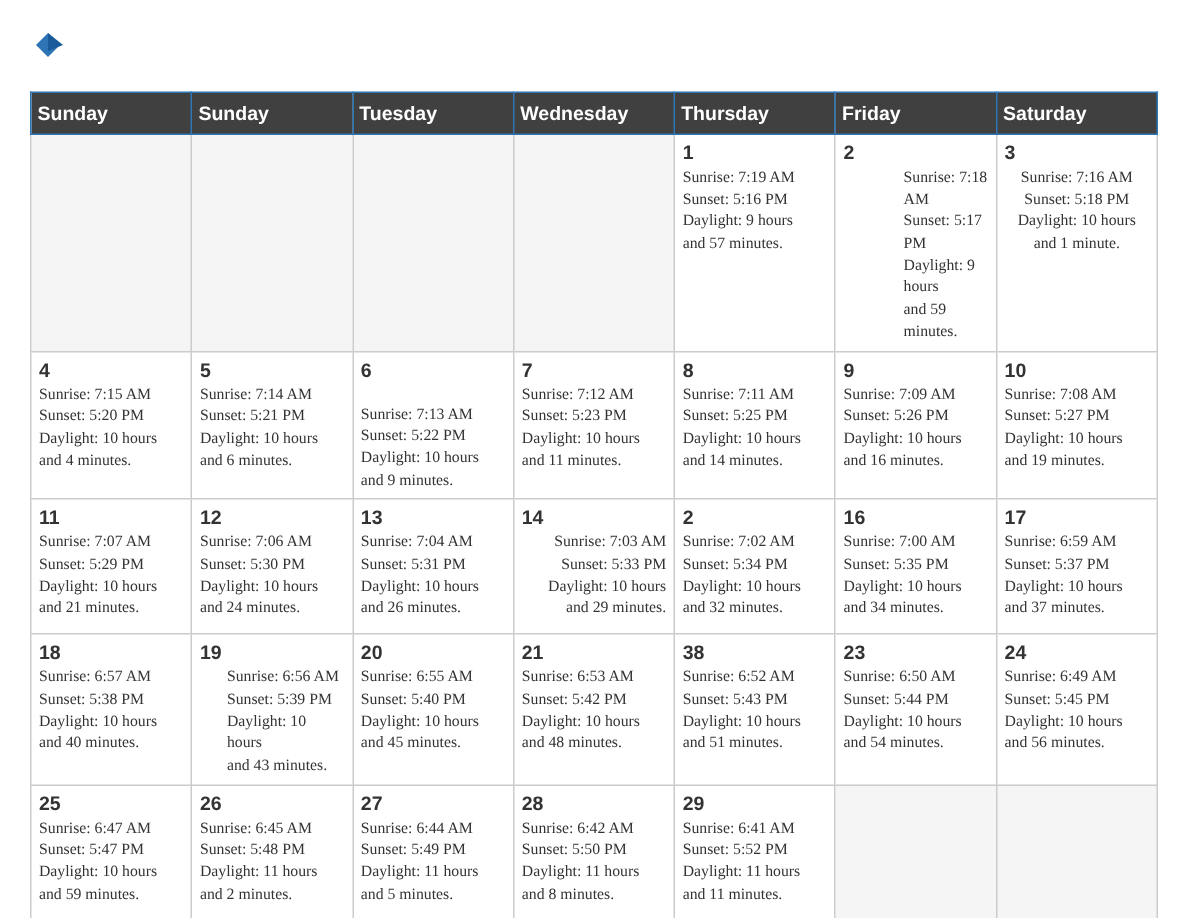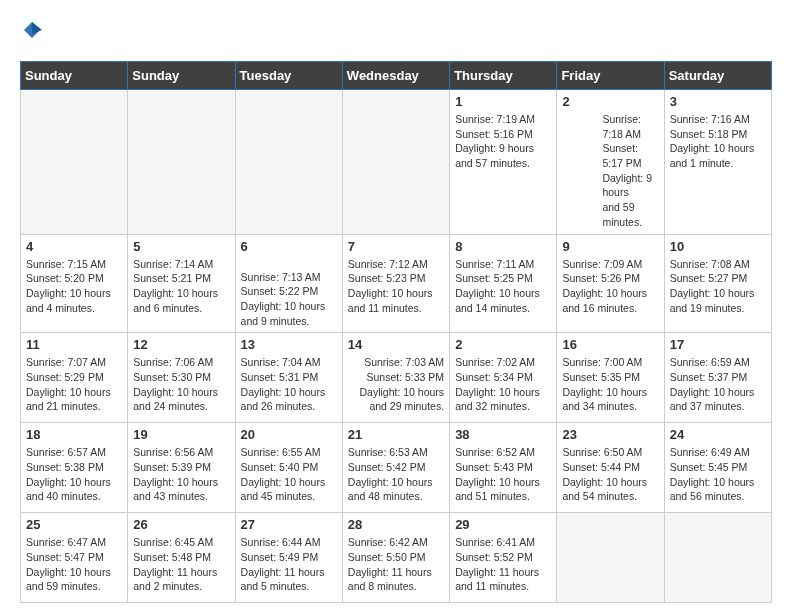--- a/index.html
+++ b/index.html
@@ -74,20 +74,21 @@
     .day-number {
       font-size: 13px;
       font-weight: bold;
       color: #333;
       margin-bottom: 3px;
     }
     .day-info {
       font-size: 10.5px;
       color: #333;
       line-height: 1.4;
+      font-family: Liberation Serif, serif;
     }
   </style>
 </head>
 <body>
 
 <div class="header-section">
   <div class="logo">
     <div>
       <span class="logo-text-general"></span><svg class="logo-icon" viewBox="0 0 20 20">
           <polygon points="10,2 18,10 10,18 2,10" fill="#2e75b6"></polygon>
@@ -129,21 +130,21 @@
         </td>
         <td>
           <div class="day-number">2</div>
           <div class="day-info" style="white-space: pre-line; margin-left: 40px;">Sunrise: 7:18 AM
 Sunset: 5:17 PM
 Daylight: 9 hours
 and 59 minutes.</div>
         </td>
         <td>
           <div class="day-number">3</div>
-          <div class="day-info" style="white-space: pre-line;">Sunrise: 7:16 AM
+          <div class="day-info" style="white-space: pre-line; text-align: center;">Sunrise: 7:16 AM
 Sunset: 5:18 PM
 Daylight: 10 hours
 and 1 minute.</div>
         </td>
       </tr>
       <tr>
         <td>
           <div class="day-number">4</div>
           <div class="day-info" style="white-space: pre-line;">Sunrise: 7:15 AM
 Sunset: 5:20 PM
@@ -247,21 +248,21 @@
       <tr>
         <td>
           <div class="day-number">18</div>
           <div class="day-info" style="white-space: pre-line;">Sunrise: 6:57 AM
 Sunset: 5:38 PM
 Daylight: 10 hours
 and 40 minutes.</div>
         </td>
         <td>
           <div class="day-number">19</div>
-          <div class="day-info" style="white-space: pre-line;">Sunrise: 6:56 AM
+          <div class="day-info" style="white-space: pre-line; margin-left: 18px;">Sunrise: 6:56 AM
 Sunset: 5:39 PM
 Daylight: 10 hours
 and 43 minutes.</div>
         </td>
         <td>
           <div class="day-number">20</div>
           <div class="day-info" style="white-space: pre-line;">Sunrise: 6:55 AM
 Sunset: 5:40 PM
 Daylight: 10 hours
 and 45 minutes.</div>

